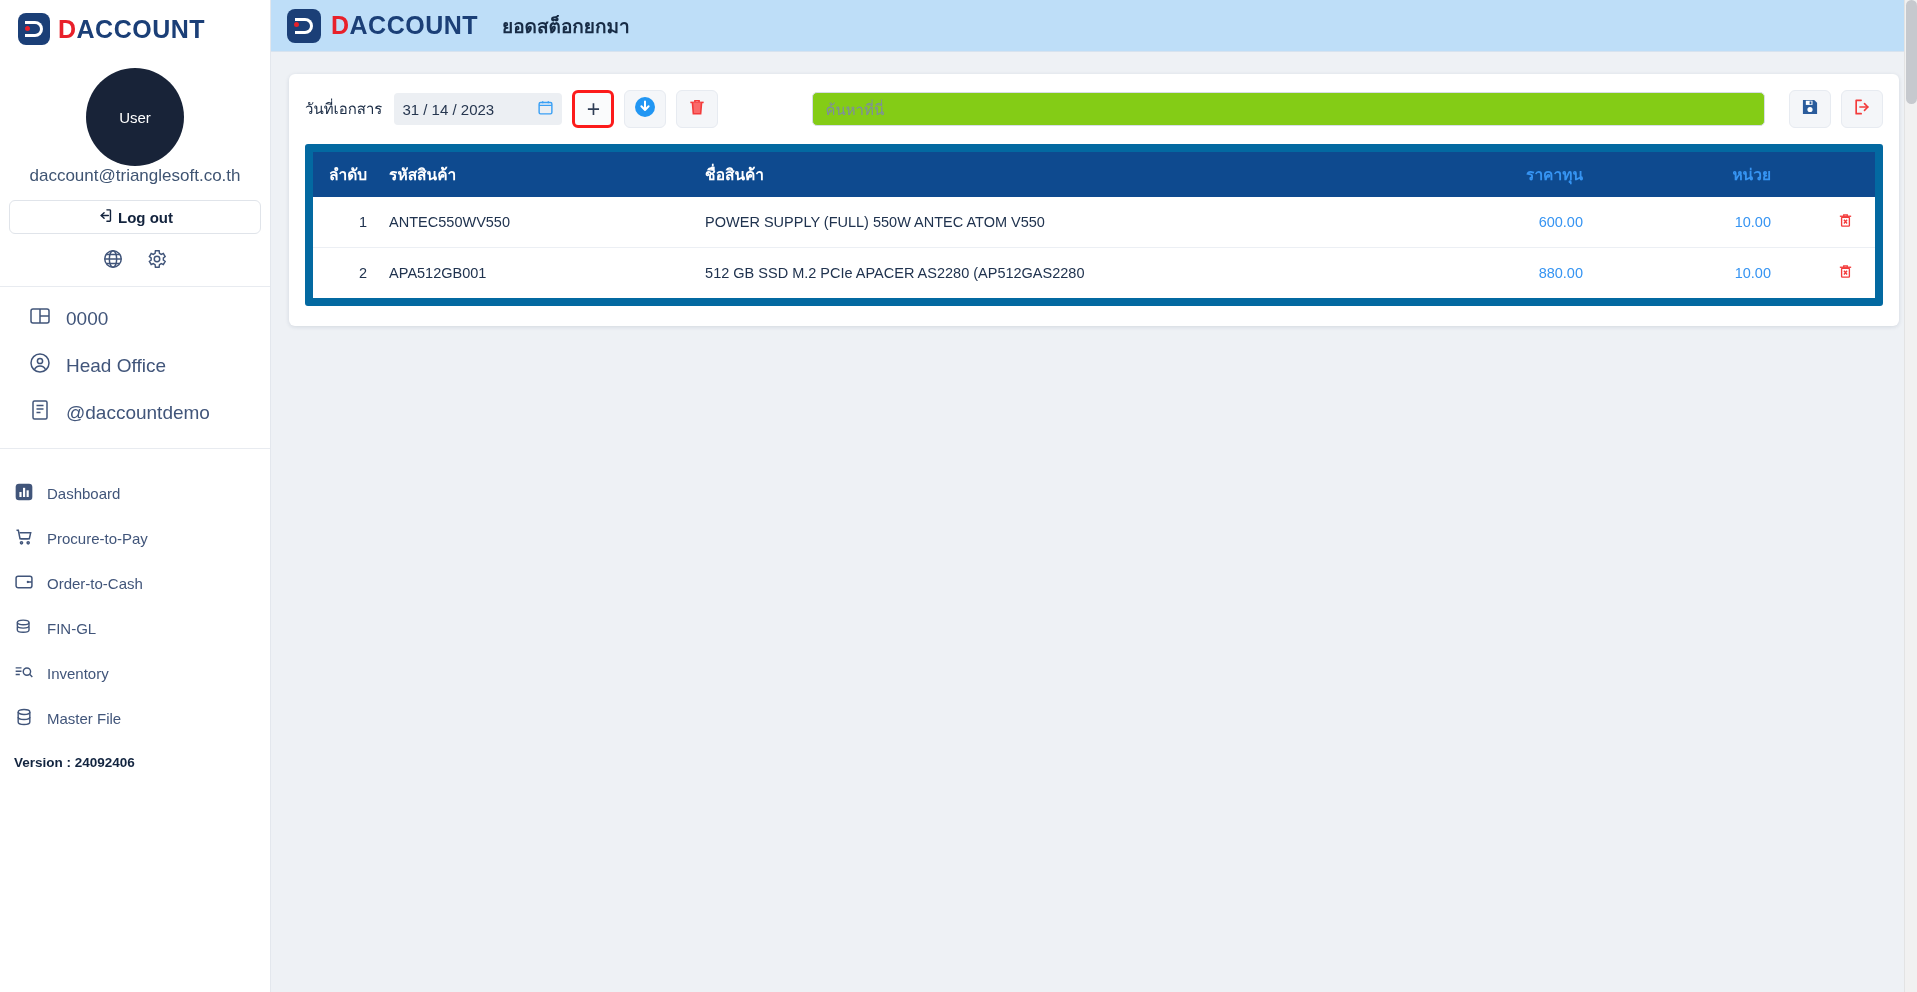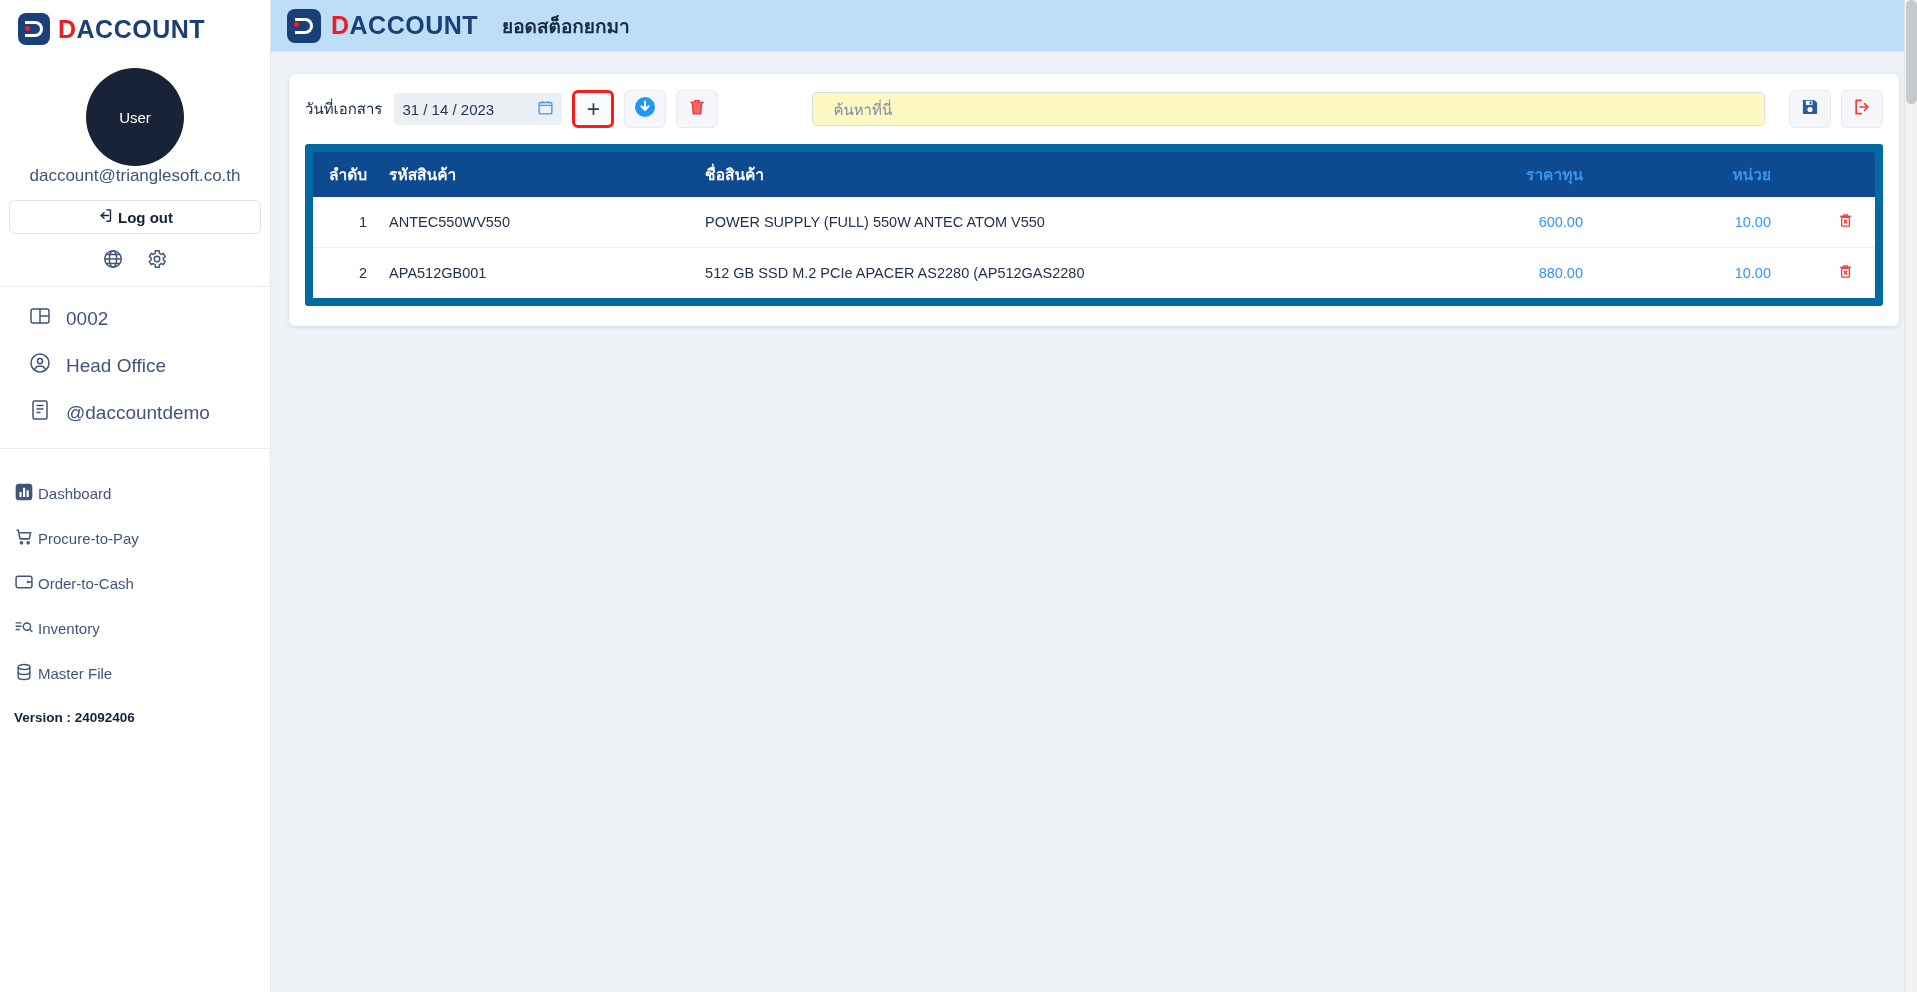--- a/index.html
+++ b/index.html
@@ -90,21 +90,21 @@
   .org-list { padding: 8px 0 12px 0; border-bottom: 1px solid #e8ebf0; }
   .org-item {
     display: flex; align-items: center; gap: 14px;
     padding: 9px 0 9px 28px;
     color: #41557a;
     font-size: 19px;
     cursor: pointer;
   }
   .nav-list { padding-top: 22px; }
   .nav-item {
-    display: flex; align-items: center; gap: 4px;
+    display: flex; align-items: center; gap: 13px;
     padding: 11px 0 11px 14px;
     color: #41557a;
     font-size: 15px;
     cursor: pointer;
   }
   .version {
     padding: 14px 0 0 14px;
     font-size: 13.5px;
     font-weight: 700;
     color: #12243f;
@@ -170,26 +170,26 @@
     background: #fafbfc;
   }
   .plus-glyph { font-size: 23px; color: #2e3d55; line-height: 1; }
   .search-input {
     flex: 1;
     margin-left: 84px;
     margin-right: 14px;
     height: 34px;
     border: 1px solid #d7dde6;
     border-radius: 5px;
-    padding: 0 20px;
+    padding: 0 12px;
     font-size: 15px;
     color: #3d4f6b;
     outline: none;
     font-family: "Liberation Sans", sans-serif;
-    background: #fef9c3;
+    background: #84cc16;
   }
   .search-input::placeholder { color: #7e8ca3; }
 
   
   .table-wrap {
     margin-top: 16px;
     border: 8px solid #0369a1;
     border-radius: 3px;
     overflow: hidden;
   }
@@ -288,21 +288,21 @@
     </div>
 
     <div class="org-list">
       <div class="org-item">
         <span>
           <svg width="24" height="24" viewBox="0 0 24 24" fill="none" stroke="#41557a" stroke-width="1.5">
             <rect x="3" y="5" width="18" height="14" rx="2"></rect>
               <path d="M12 5v14M12 12h9"></path>
           </svg>
         </span>
-        <span>0002</span>
+        <span>0000</span>
       </div>
       <div class="org-item">
         <span>
           <svg width="24" height="24" viewBox="0 0 24 24" fill="none" stroke="#41557a" stroke-width="1.5">
             <circle cx="12" cy="12" r="9"></circle>
               <circle cx="12" cy="10" r="2.6"></circle>
             <path d="M6.5 18.5a6 6 0 0 1 11 0"></path>
           </svg>
         </span>
         <span>Head Office</span>
@@ -343,20 +343,30 @@
       </div>
       <div class="nav-item">
         <span>
           <svg width="20" height="20" viewBox="0 0 24 24" fill="none" stroke="#41557a" stroke-width="1.8">
             <rect x="2.5" y="5" width="19" height="14" rx="2.5"></rect>
             <path d="M16 12h5.5"></path>
               <circle cx="16.6" cy="12" r="1.4" fill="#41557a" stroke="none"></circle>
           </svg>
         </span>
         <span>Order-to-Cash</span>
+      </div>
+      <div class="nav-item">
+        <span>
+          <svg width="20" height="20" viewBox="0 0 24 24" fill="none" stroke="#41557a" stroke-width="1.7">
+            <ellipse cx="11" cy="6.5" rx="7" ry="2.8"></ellipse>
+            <path d="M4 6.5v4c0 1.6 3.1 2.8 7 2.8s7-1.2 7-2.8v-4"></path>
+            <path d="M4 11.5v4c0 1.6 3.1 2.8 7 2.8s7-1.2 7-2.8v-4"></path>
+          </svg>
+        </span>
+        <span>FIN-GL</span>
       </div>
       <div class="nav-item">
         <span>
           <svg width="20" height="20" viewBox="0 0 24 24" fill="none" stroke="#41557a" stroke-width="1.7">
             <path d="M2 7h7M2 11h7M2 15h5"></path>
             <circle cx="15.5" cy="11.5" r="4.4"></circle>
               <path d="M18.8 14.8 22 18"></path>
           </svg>
         </span>
         <span>Inventory</span>

